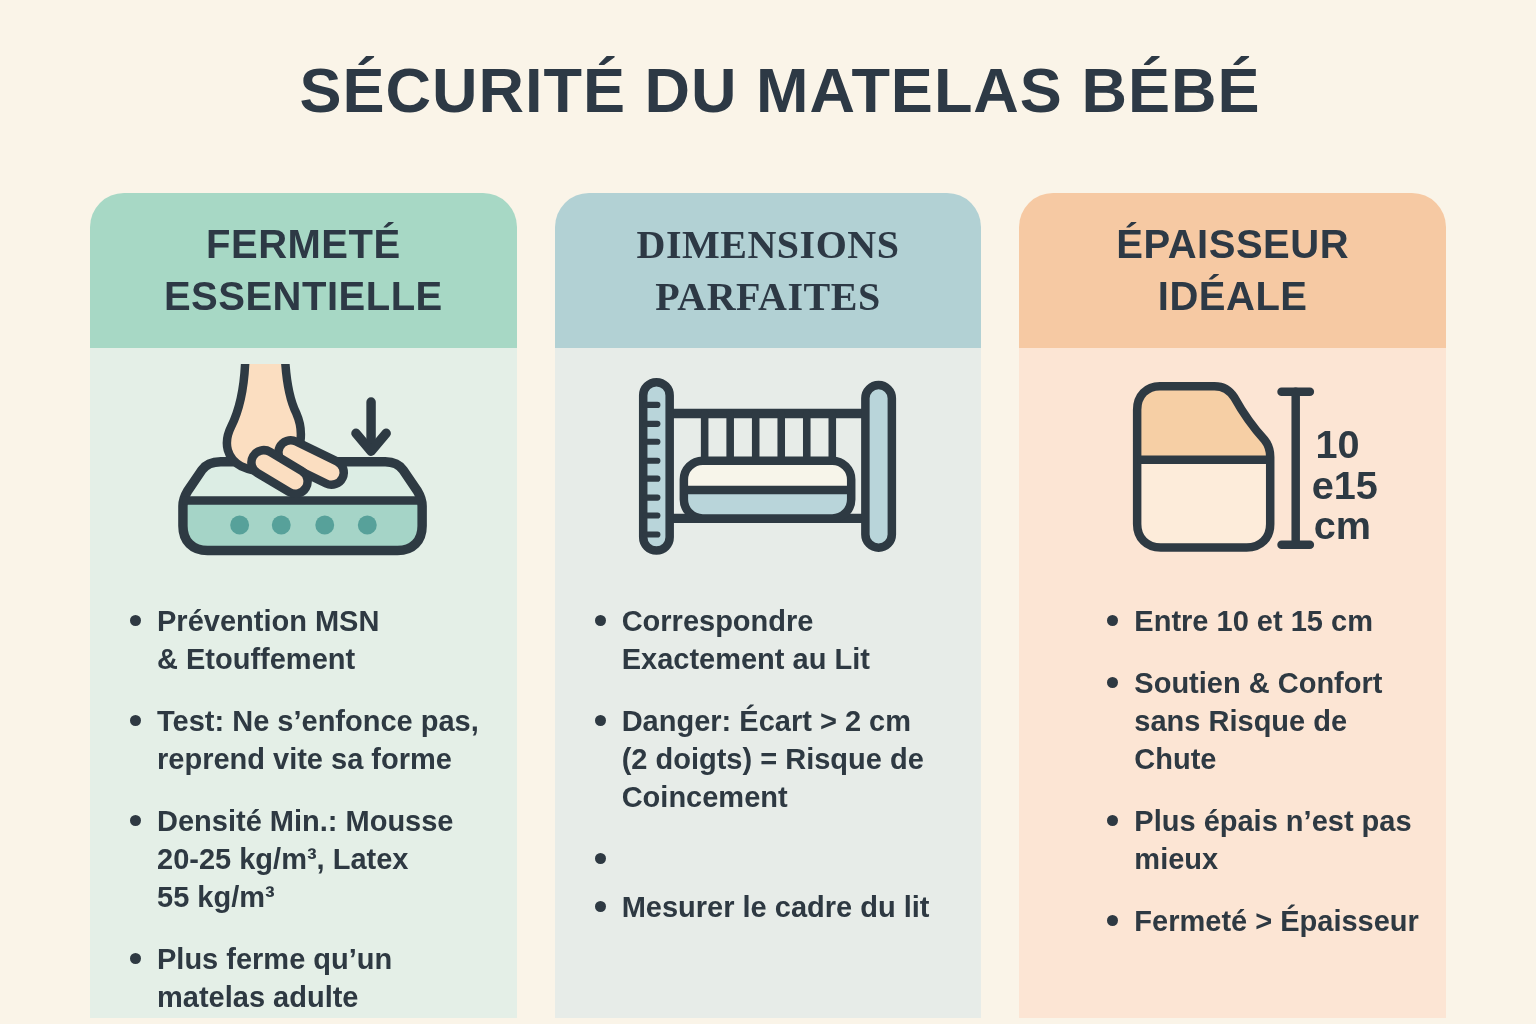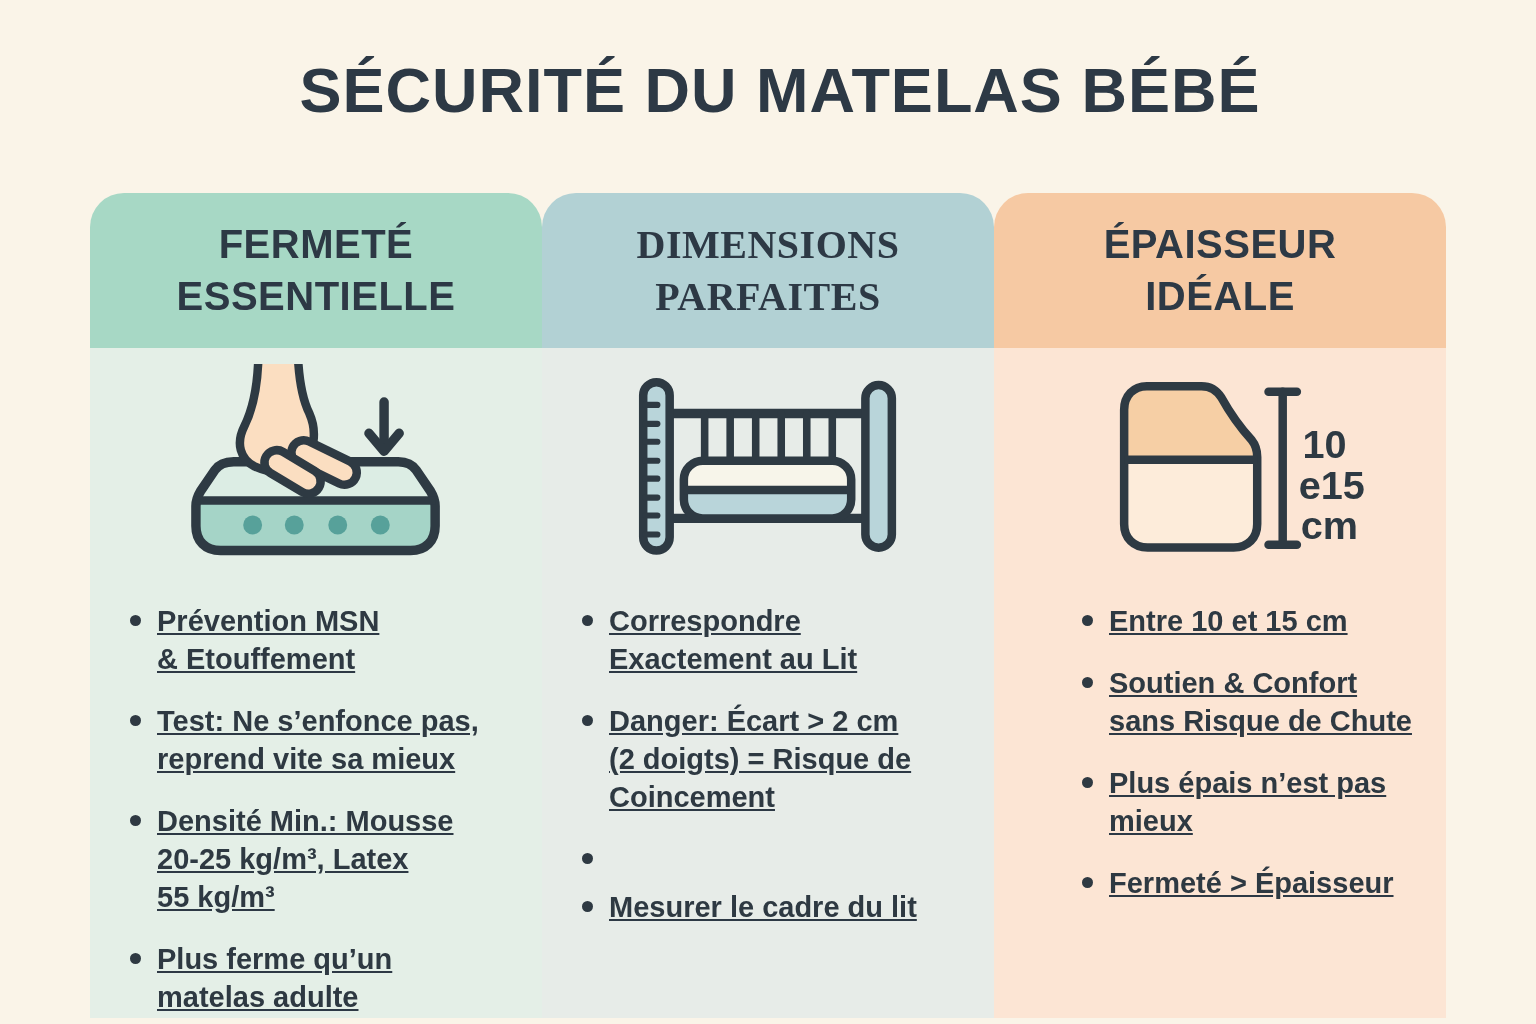--- a/index.html
+++ b/index.html
@@ -11,21 +11,21 @@
     color:var(--ink,#2d3945);
   }
   .title{
     position:absolute;top:50px;left:8px;width:1536px;
     margin:4px;text-align:center;
     font-size:63px;font-weight:800;letter-spacing:1px;
     color:var(--ink,#2d3945);
   }
   .columns{
     position:absolute;top:193px;left:90px;width:1356px;height:825px;
-    display:flex;
+    display:flex;gap:38px;
   }
   .col{
     flex:1;border-radius:34px 34px 0 0;overflow:hidden;
     display:flex;flex-direction:column;
   }
   .col-header{
     flex:0 0 155px;height:155px;
     display:flex;align-items:center;justify-content:center;
     text-align:center;font-size:40px;font-weight:800;line-height:1.28;
     letter-spacing:0.5px;color:var(--ink,#2d3945);white-space:pre-line;
@@ -38,21 +38,21 @@
   .col-2 .col-header{background:var(--c3h,#f6c9a3);}
   .col-2 .col-body{background:var(--c3b,#fce5d4);padding-left:48px;}
   .icon-wrap{
     height:250px;flex:0 0 250px;
     display:flex;align-items:center;justify-content:center;
   }
   .bullets{
     list-style:none;margin:0;padding:4px 24px 0 40px;
     display:flex;flex-direction:column;gap:24px;
   }
-  .bullets li{display:flex;gap:16px;text-decoration:underline;}
+  .bullets li{display:flex;gap:16px;}
   .dot{
     flex:0 0 11px;width:11px;height:11px;border-radius:50%;
     background:var(--ink2,#2e3942);margin-top:13px;
   }
   .bullet-text{
     font-size:29px;font-weight:bold;line-height:38px;
     color:var(--ink2,#2e3942);white-space:pre-line;
   }
   svg text{font-family:"Liberation Sans",sans-serif;}
 </style>
@@ -99,21 +99,21 @@
         </div>
         <ul class="bullets">
           <li>
             <span class="dot"></span>
             <span class="bullet-text">Prévention MSN
 &amp; Etouffement</span>
           </li>
           <li>
             <span class="dot"></span>
             <span class="bullet-text">Test: Ne s’enfonce pas,
-reprend vite sa mieux</span>
+reprend vite sa forme</span>
           </li>
           <li>
             <span class="dot"></span>
             <span class="bullet-text">Densité Min.: Mousse
 20-25 kg/m³, Latex
 55 kg/m³</span>
           </li>
           <li>
             <span class="dot"></span>
             <span class="bullet-text">Plus ferme qu’un

